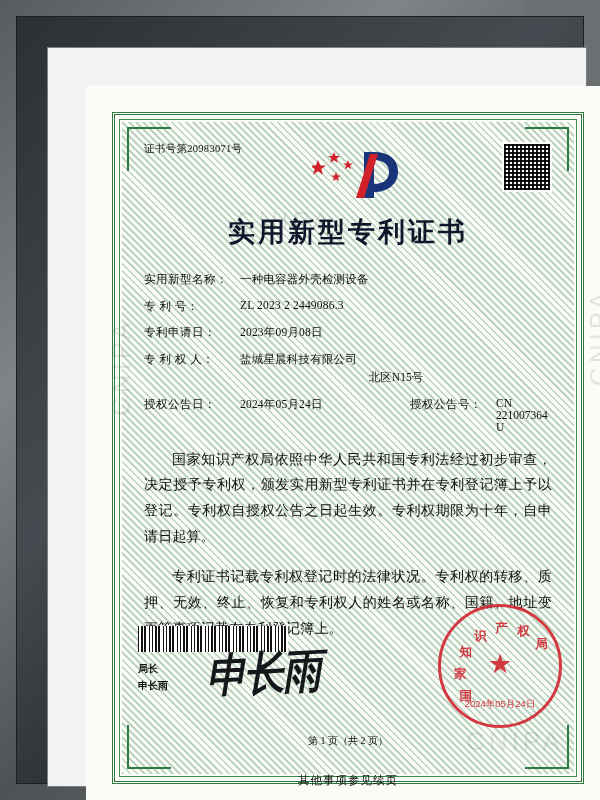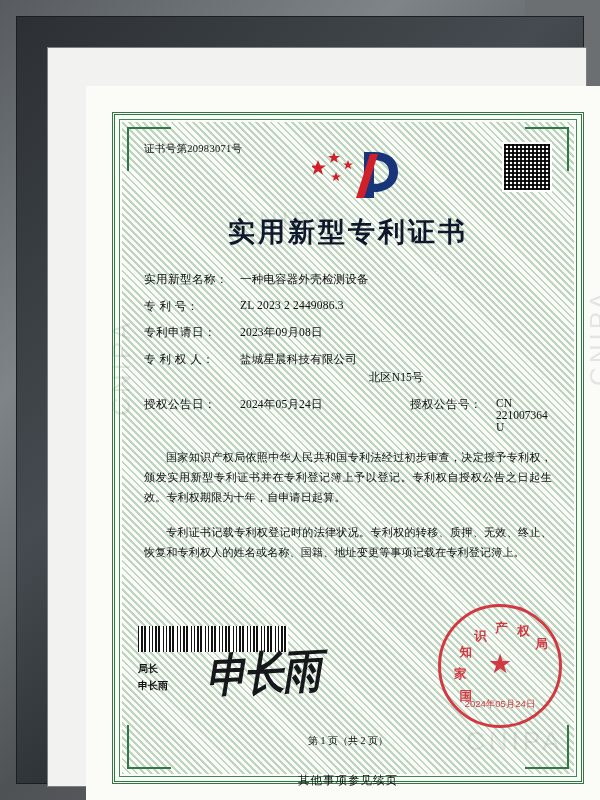--- a/index.html
+++ b/index.html
@@ -167,21 +167,21 @@
   .lbl2 { width: 86px; flex: none; letter-spacing: 0.5px; }
   .val2 { flex: 1; }
   .addr2 {
     margin: -8px 0 11.5px 96px;
     font-size: 11.5px;
     color: #111;
     text-align: center;
   }
 
   .para {
-    font-size: 11px;
+    font-size: 14px;
     line-height: 1.85;
     color: #111;
     text-align: justify;
     text-indent: 2em;
     margin-top: 14px;
     letter-spacing: 0.2px;
   }
 
   
   .barcode {

